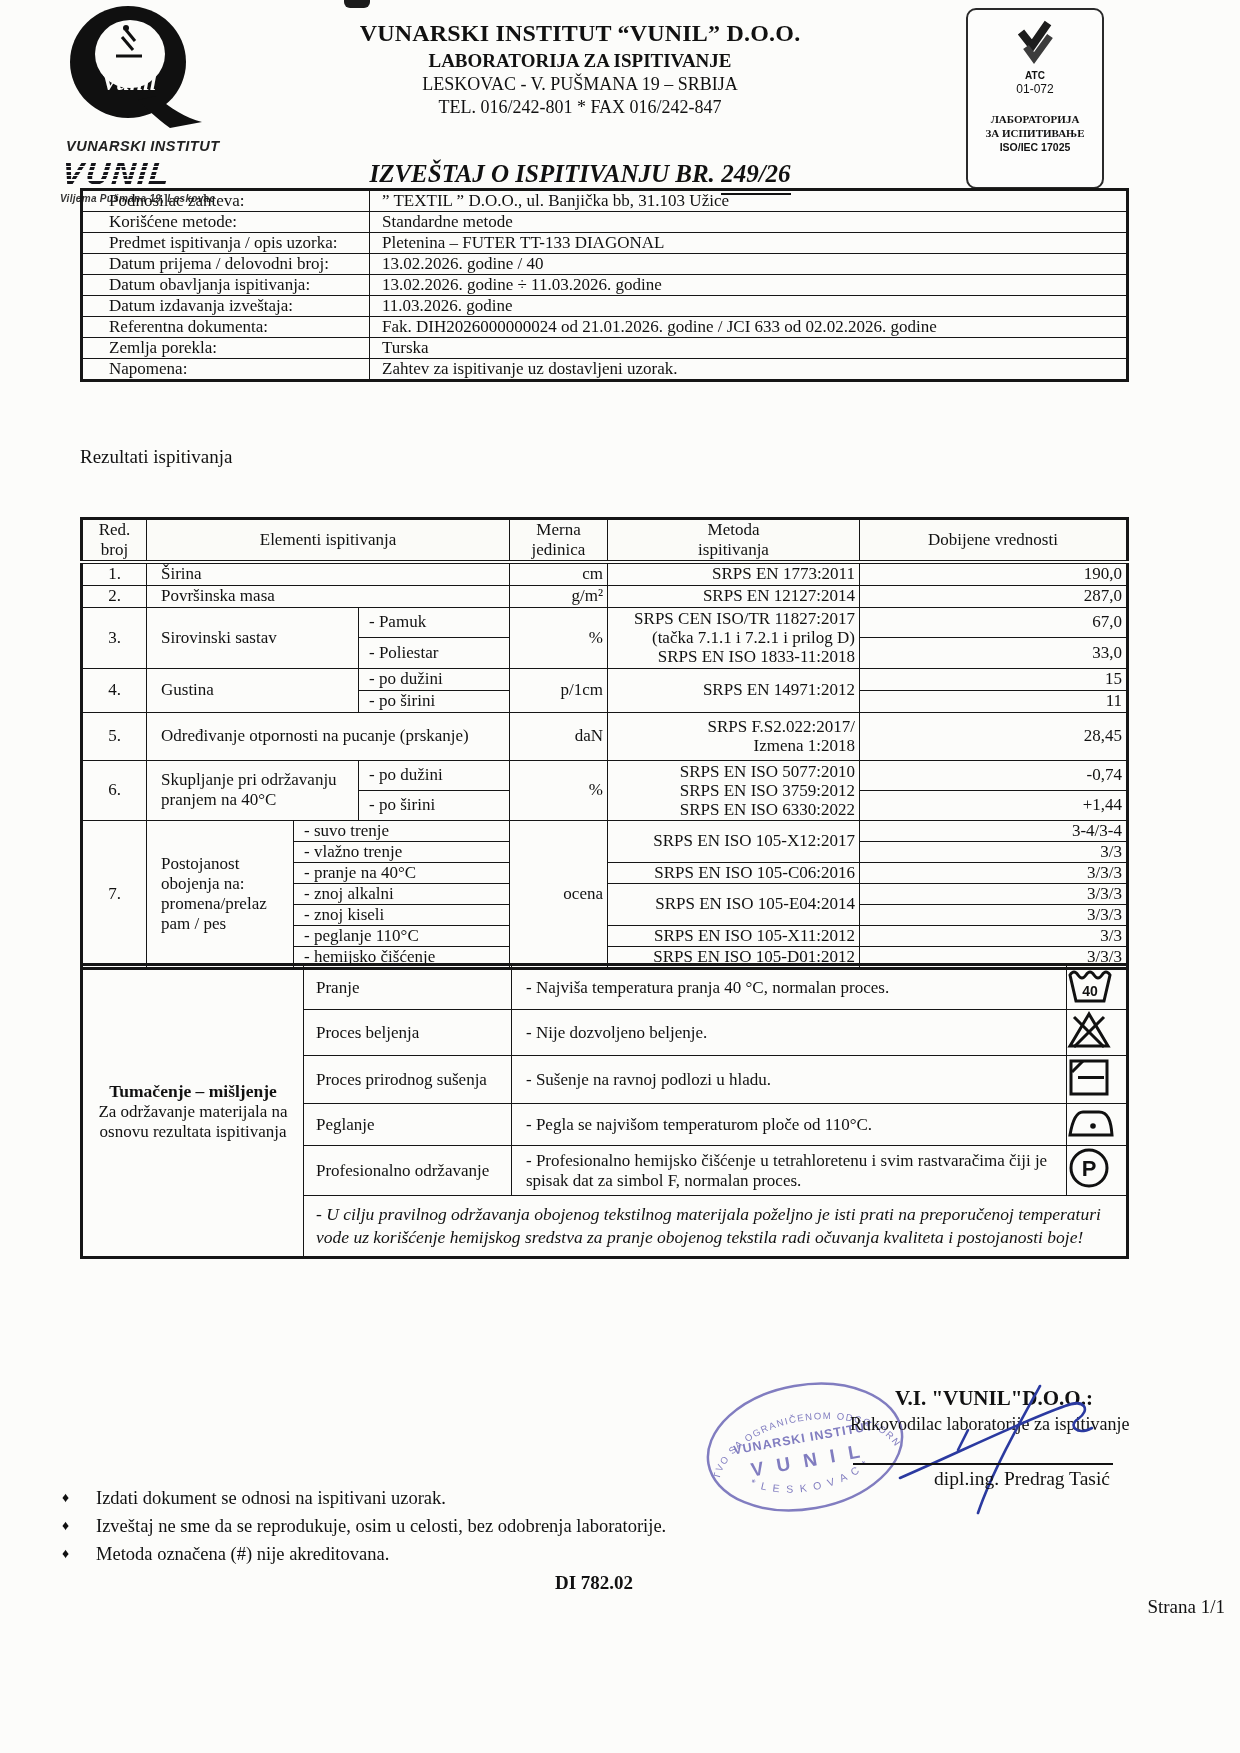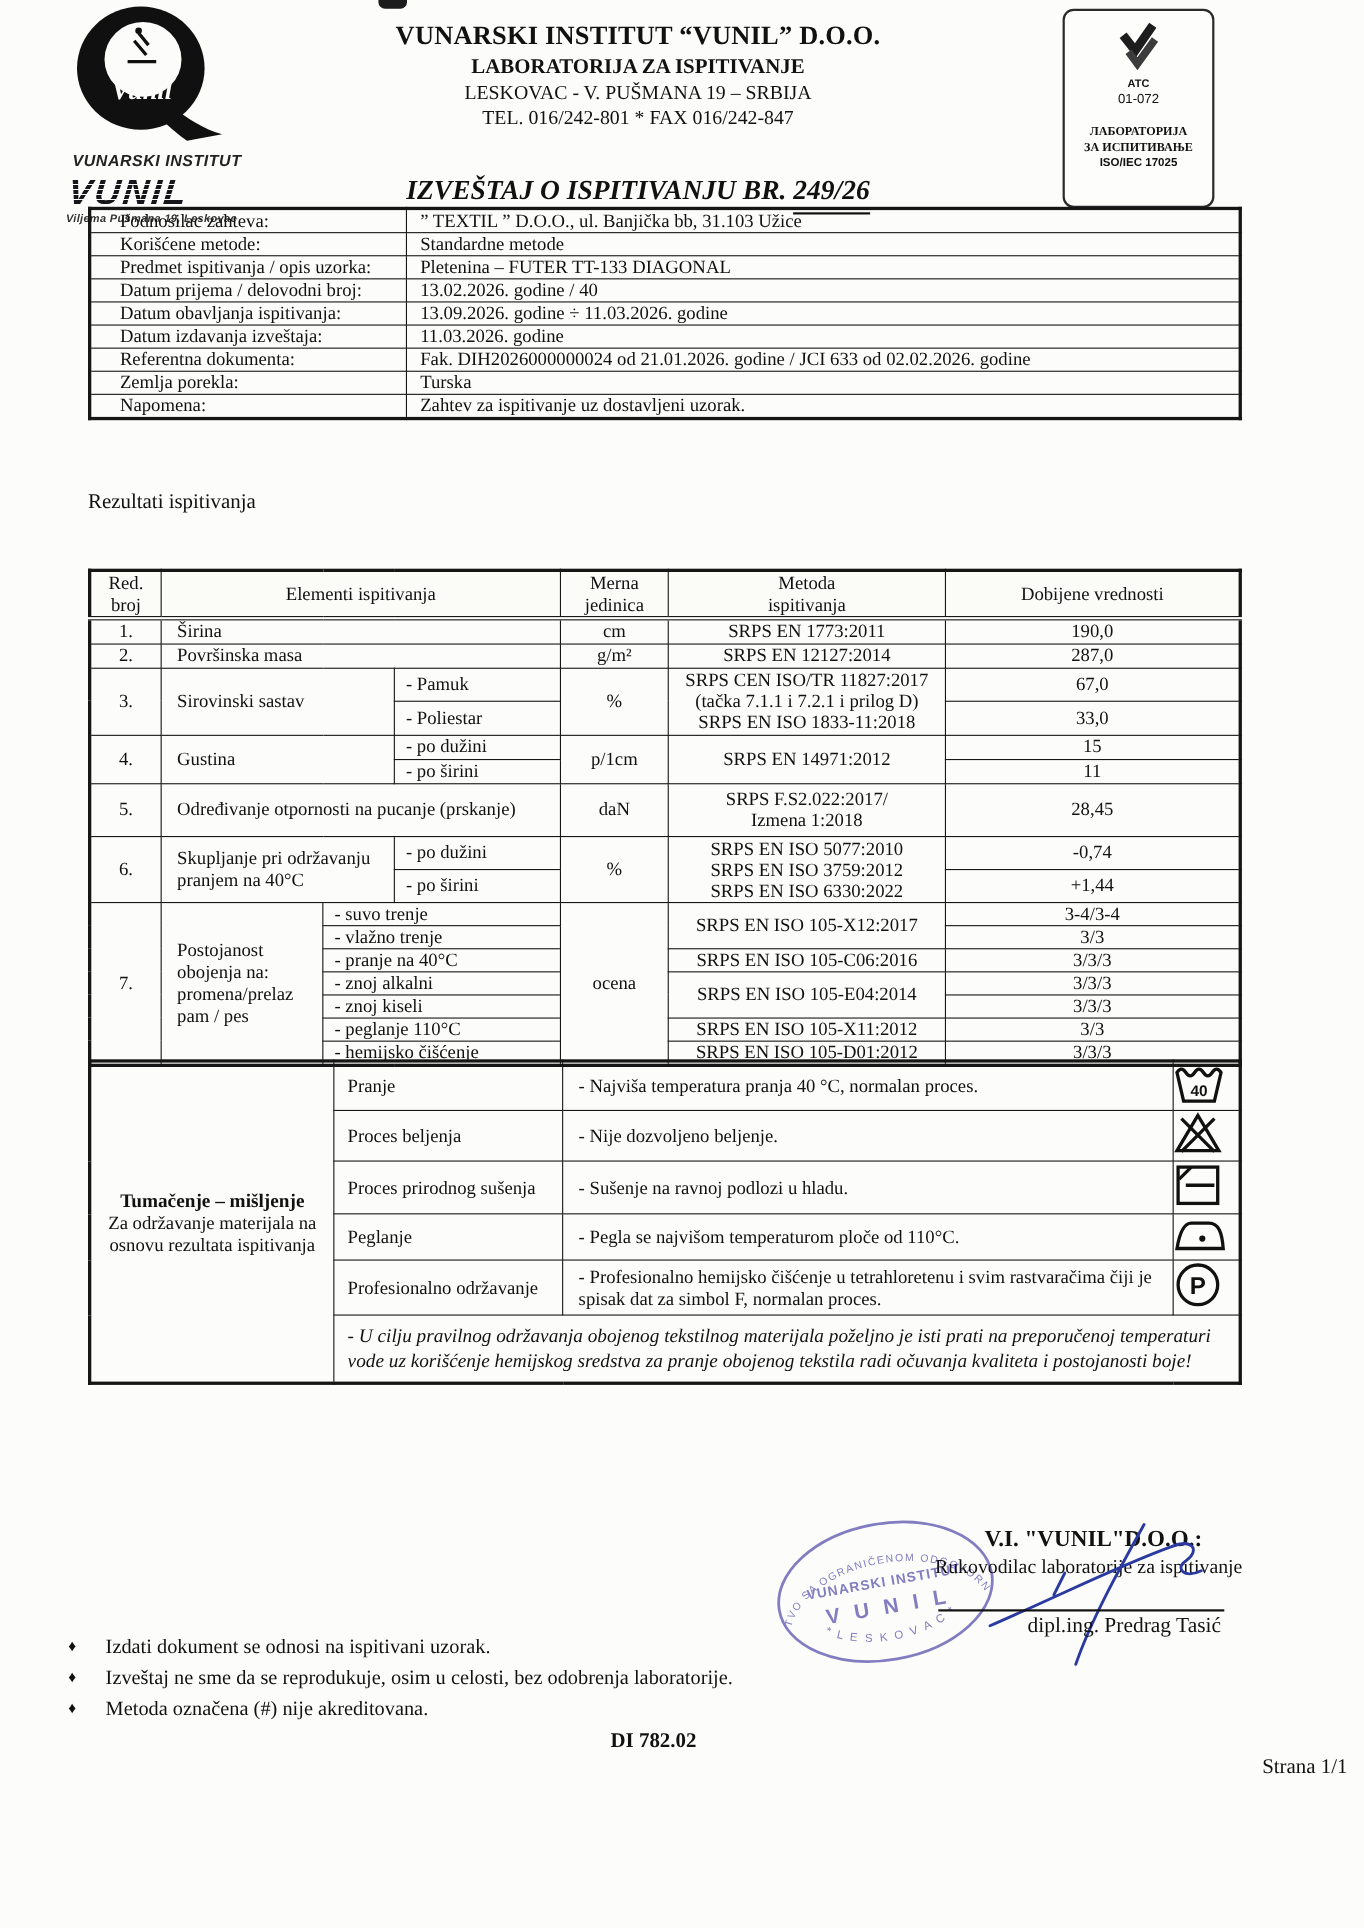--- a/index.html
+++ b/index.html
@@ -47,21 +47,21 @@
   .info-tbl td{height:20px;vertical-align:middle;}
   .info-label{padding-left:26px;}
   .info-value{padding-left:12px;}
   
   .res-tbl th{font-weight:normal;text-align:center;vertical-align:middle;
     border-bottom:4px double #161616;background:#fbfbf8;}
   .res-tbl td{vertical-align:middle;}
   .c-num{text-align:center;}
   .c-el{padding-left:14px;}
   .c-sub{padding-left:10px;}
-  .c-unit,.c-met,.c-val{text-align:center;}
+  .c-unit,.c-met,.c-val{text-align:right;}
   .met-lines div{line-height:19px;}
   
   .care-tbl td{vertical-align:middle;}
   .care-left{text-align:center;vertical-align:middle;}
   .care-title{font-weight:bold;font-size:17.5px;}
   .care-sub{font-size:17px;line-height:20px;}
   .care-label{padding-left:12px;}
   .care-desc{padding-left:14px;line-height:20px;}
   .care-icon-cell{text-align:left;padding:0;}
   .care-note{font-style:italic;font-size:17.5px;line-height:23px;padding:4px 10px 4px 12px;}
@@ -143,21 +143,21 @@
     <tr>
       <td class="info-label">Predmet ispitivanja / opis uzorka:</td>
       <td class="info-value">Pletenina – FUTER TT-133 DIAGONAL</td>
     </tr>
     <tr>
       <td class="info-label">Datum prijema / delovodni broj:</td>
       <td class="info-value">13.02.2026. godine    /     40</td>
     </tr>
     <tr>
       <td class="info-label">Datum obavljanja ispitivanja:</td>
-      <td class="info-value">13.09.2026. godine ÷ 11.03.2026. godine</td>
+      <td class="info-value">13.02.2026. godine ÷ 11.03.2026. godine</td>
     </tr>
     <tr>
       <td class="info-label">Datum izdavanja izveštaja:</td>
       <td class="info-value">11.03.2026. godine</td>
     </tr>
     <tr>
       <td class="info-label">Referentna dokumenta:</td>
       <td class="info-value">Fak. DIH2026000000024 od 21.01.2026. godine  /  JCI 633 od 02.02.2026. godine</td>
     </tr>
     <tr>

